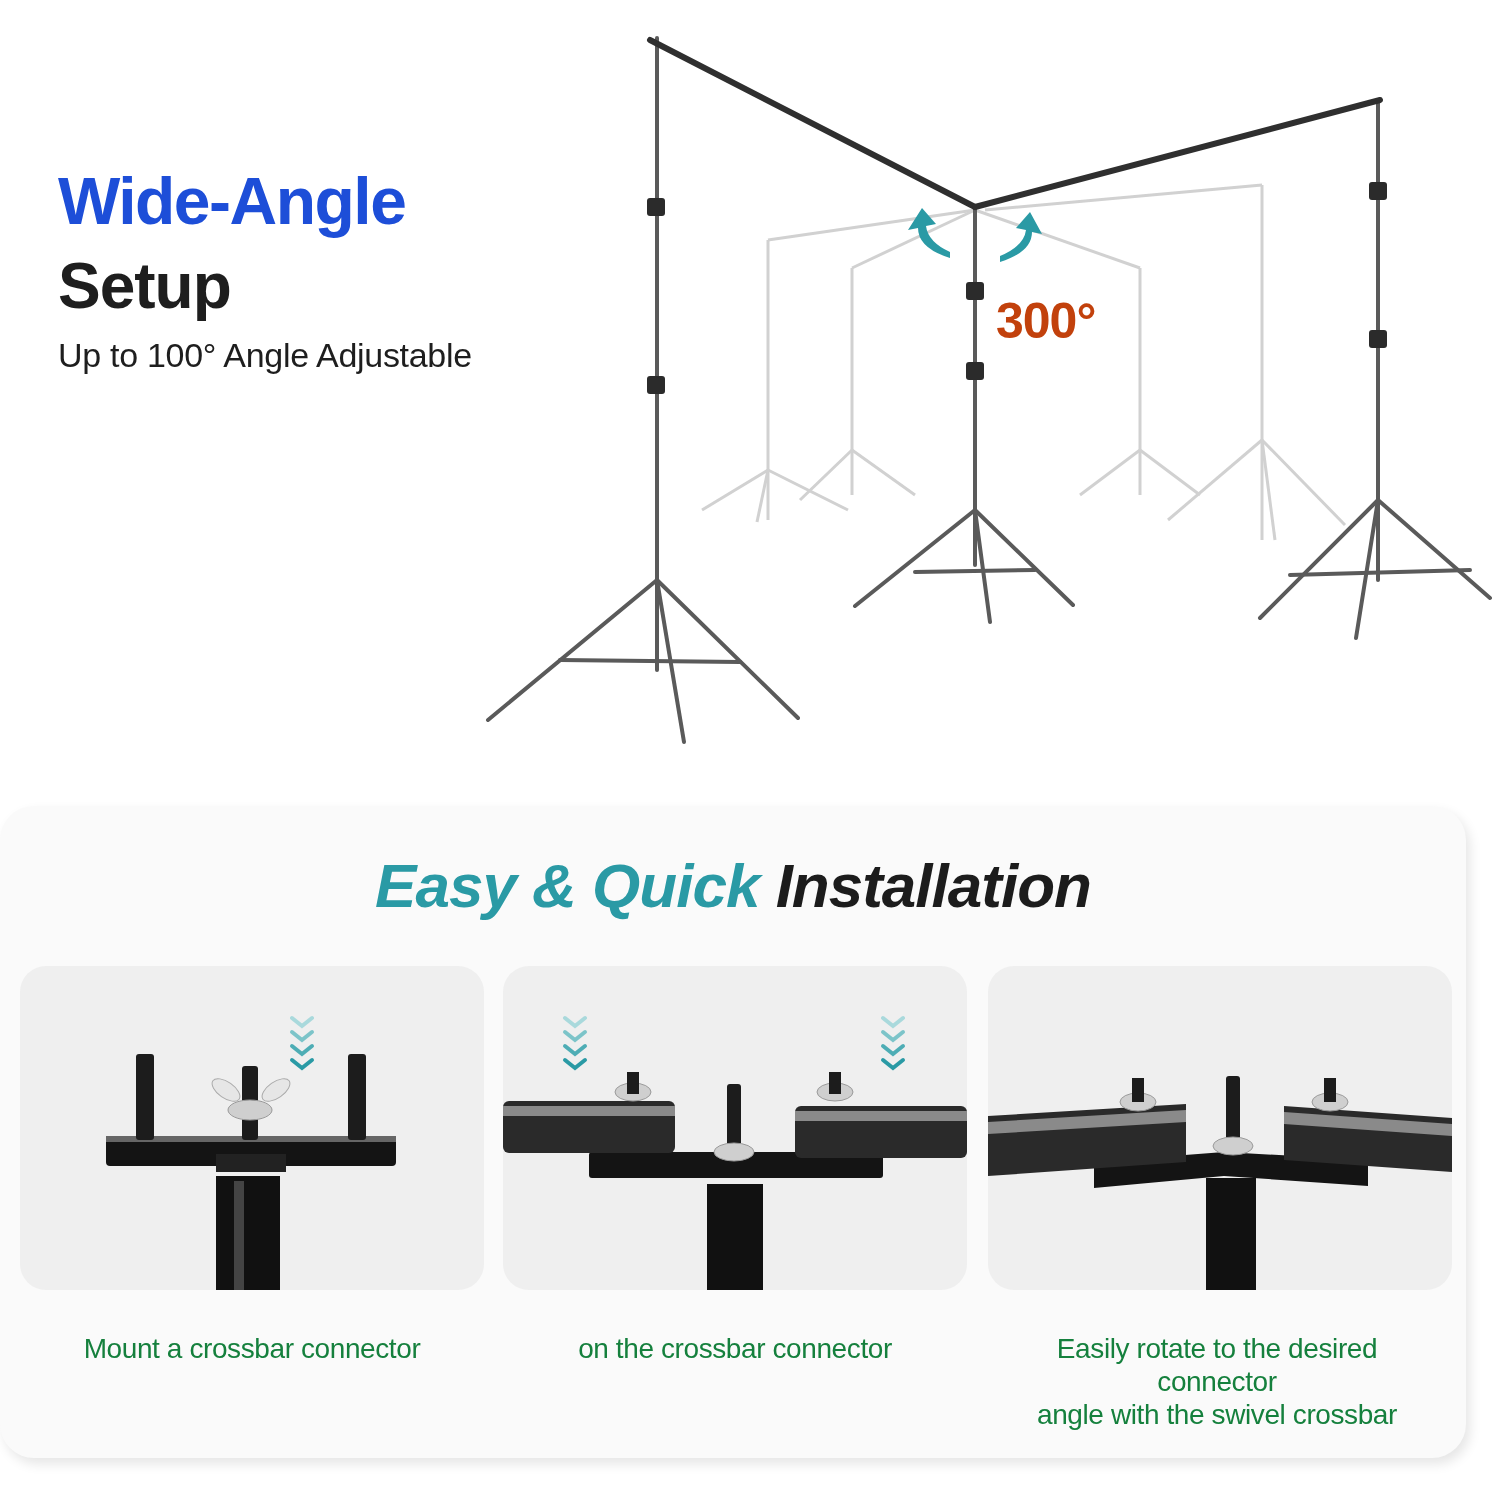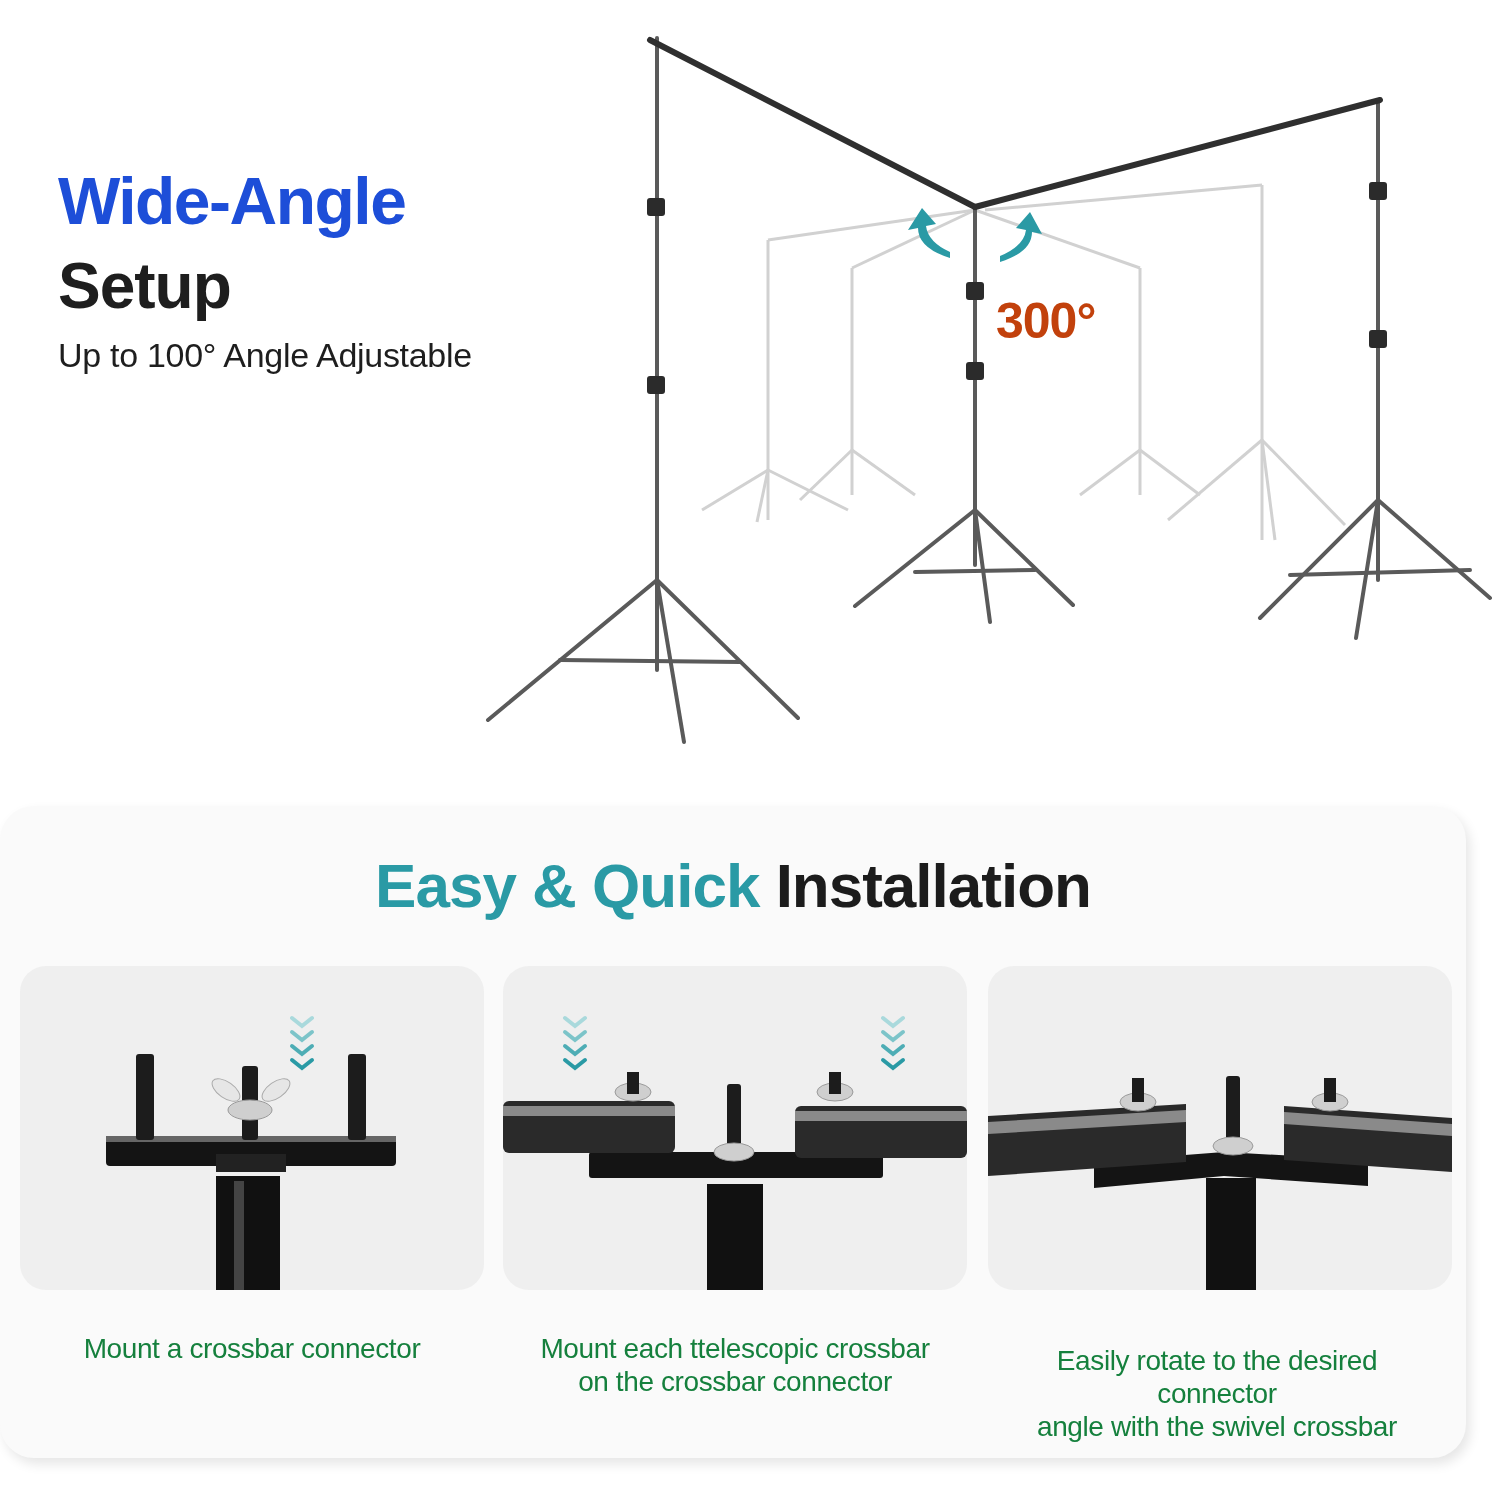--- a/index.html
+++ b/index.html
@@ -14,21 +14,21 @@
 
   .stand-art { position: absolute; left: 480px; top: 20px; width: 1012px; height: 740px; }
   .degree-label { position: absolute; left: 996px; top: 292px; font-size: 50px; font-weight: 700; letter-spacing: -1px; }
 
   
   .card {
     position: absolute; left: 0; top: 806px; width: 1466px; height: 652px;
     background: #fafafa; border-radius: 34px;
     box-shadow: 4px 6px 12px rgba(0,0,0,0.10);
   }
-  .card-title { position: absolute; left: 0; right: 0; top: 44px; text-align: center; font-size: 62px; font-weight: 700; letter-spacing: -1px; }
+  .card-title { position: absolute; left: 0; right: 0; top: 44px; text-align: center; font-size: 62px; font-weight: 700; letter-spacing: -1px; font-style: italic; }
   .card-title .dark { color: #1c1c1c; }
 
   .panel { position: absolute; top: 160px; width: 464px; height: 324px; background: #efefef; border-radius: 26px; overflow: hidden; }
   .panel svg { width: 100%; height: 100%; display: block; }
   .caption { position: absolute; top: 526px; width: 470px; text-align: center; font-size: 28px; line-height: 33px; color: #15803d; letter-spacing: -0.4px; }
 </style>
 </head>
 <body>
 
 <div class="hero-title">
@@ -155,39 +155,38 @@
       </g>
       <g fill="none" stroke-width="4" stroke-linecap="round">
         <polyline points="380,52 390,60 400,52" stroke="#a9d9dc"></polyline>
         <polyline points="380,66 390,74 400,66" stroke="#7cc4c9"></polyline>
         <polyline points="380,80 390,88 400,80" stroke="#4eadb5"></polyline>
         <polyline points="380,94 390,102 400,94" stroke="#2a9aa5"></polyline>
       </g>
     </svg>
   </div>
   <div class="caption" style="left:500px;">
-    <div>Mount each ttelescopic crossbar</div>
     <div>on the crossbar connector</div>
   </div>
 
   <div class="panel" style="left:988px;">
     <svg viewBox="0 0 464 324" xmlns="http://www.w3.org/2000/svg">
       <rect x="218" y="212" width="50" height="112" fill="#111"></rect>
       <polygon points="106,196 236,186 236,210 106,222" fill="#141414"></polygon>
       <polygon points="236,186 380,194 380,220 236,210" fill="#141414"></polygon>
       <polygon points="0,150 198,138 198,196 0,210" fill="#2a2a2a"></polygon>
       <polygon points="0,156 198,144 198,156 0,168" fill="#8a8a8a"></polygon>
       <polygon points="296,140 464,152 464,206 296,194" fill="#2a2a2a"></polygon>
       <polygon points="296,146 464,158 464,170 296,158" fill="#8a8a8a"></polygon>
       <rect x="238" y="110" width="14" height="78" rx="3" fill="#1c1c1c"></rect>
       <ellipse cx="245" cy="180" rx="20" ry="9" fill="#cfcfcf" stroke="#999"></ellipse>
       <ellipse cx="150" cy="136" rx="18" ry="9" fill="#cfcfcf" stroke="#999"></ellipse>
       <rect x="144" y="112" width="12" height="24" fill="#1c1c1c"></rect>
       <ellipse cx="342" cy="136" rx="18" ry="9" fill="#cfcfcf" stroke="#999"></ellipse>
       <rect x="336" y="112" width="12" height="24" fill="#1c1c1c"></rect>
     </svg>
   </div>
-  <div class="caption" style="left:982px;margin-top:12px;">
+  <div class="caption" style="left:982px;">
     <div>Easily rotate to the desired</div>
     <div>connector</div>
     <div>angle with the swivel crossbar</div>
   </div>
 </div>
 
 </body></html>

